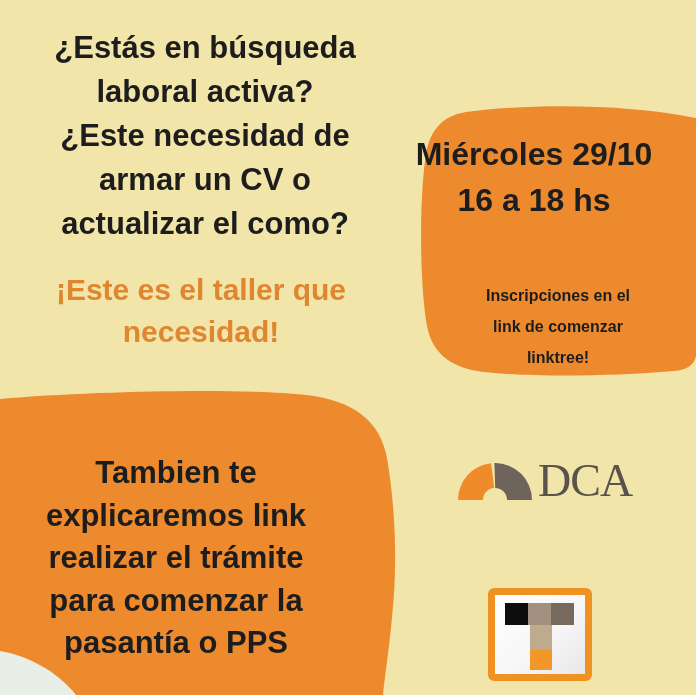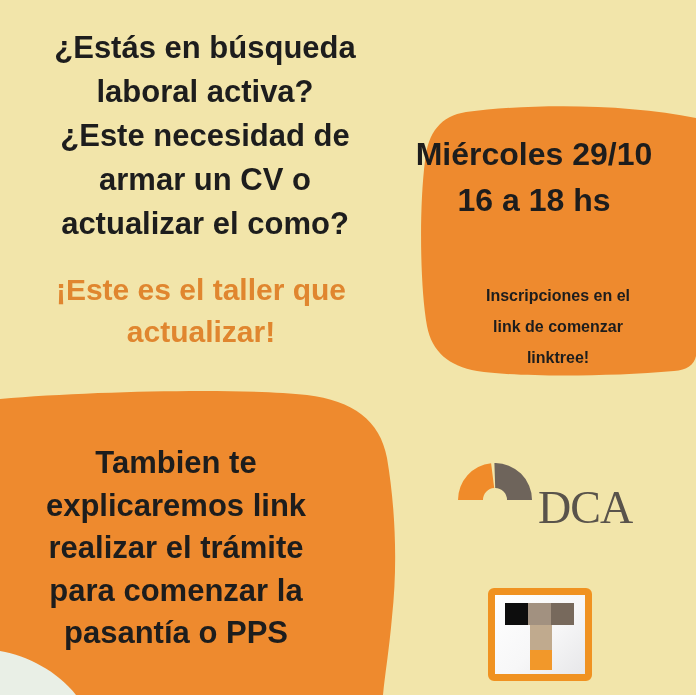--- a/index.html
+++ b/index.html
@@ -15,31 +15,30 @@
 
   .txt{position:absolute;text-align:center;font-weight:700;z-index:2;}
   .txt div{white-space:nowrap;}
 
   .headline{left:15px;top:26px;width:380px;font-size:31px;line-height:44px;color:var(--ink,#1d1d1d);}
   .subtitle{left:11px;top:269px;width:380px;font-size:30px;line-height:42px;color:var(--subtitle_orange,#e0862f);text-align:center;}
 
   .sched-title{left:401px;top:131px;width:266px;font-size:32px;line-height:46px;color:var(--ink,#1d1d1d);}
   .sched-note{left:425px;top:248px;width:266px;font-size:16px;line-height:31px;color:var(--ink,#1d1d1d);margin-top:32px;}
 
-  .info-text{left:0px;top:442px;width:352px;font-size:31px;line-height:42.5px;color:var(--ink,#1d1d1d);}
+  .info-text{left:0px;top:452px;width:352px;font-size:31px;line-height:42.5px;color:var(--ink,#1d1d1d);}
 
   .dca-arc{position:absolute;left:458px;top:463px;width:74px;height:37px;z-index:2;}
   .dca-arc .seg-orange{fill:var(--dca_orange,#f08b2a);}
   .dca-arc .seg-gray{fill:var(--dca_gray,#6e645b);}
   .dca-word{
     position:absolute;left:538px;top:456px;z-index:2;
     font-family:"Liberation Serif", serif;font-weight:400;
     font-size:46px;line-height:50px;letter-spacing:-1px;
     color:var(--dca_text,#59534b);
-    margin-top:27px;
   }
 
   .tlogo{
     position:absolute;left:488px;top:588px;width:104px;height:93px;box-sizing:border-box;
     border:7px solid var(--t_frame,#f09221);border-radius:6px;z-index:2;
     background:linear-gradient(135deg,#ffffff 0%,#f7f7f8 55%,#e7e7e9 100%);
   }
   .tlogo .blk{position:absolute;}
   .t-black{left:10px;top:8px;width:23px;height:22px;background:var(--t_black,#0d0d0d);}
   .t-tan{left:33px;top:8px;width:23px;height:22px;background:var(--t_tan,#a29180);}
@@ -61,21 +60,21 @@
   <div class="txt headline">
     <div>¿Estás en búsqueda</div>
     <div>laboral activa?</div>
     <div>¿Este necesidad de</div>
     <div>armar un CV o</div>
     <div>actualizar el como?</div>
   </div>
 
   <div class="txt subtitle">
     <div>¡Este es el taller que</div>
-    <div>actualizar!</div>
+    <div>necesidad!</div>
   </div>
 
   <div class="txt sched-title">
     <div>Miércoles 29/10</div>
     <div>16 a 18 hs</div>
   </div>
 
   <div class="txt sched-note">
     <div>Inscripciones en el</div>
     <div>link de comenzar</div>

